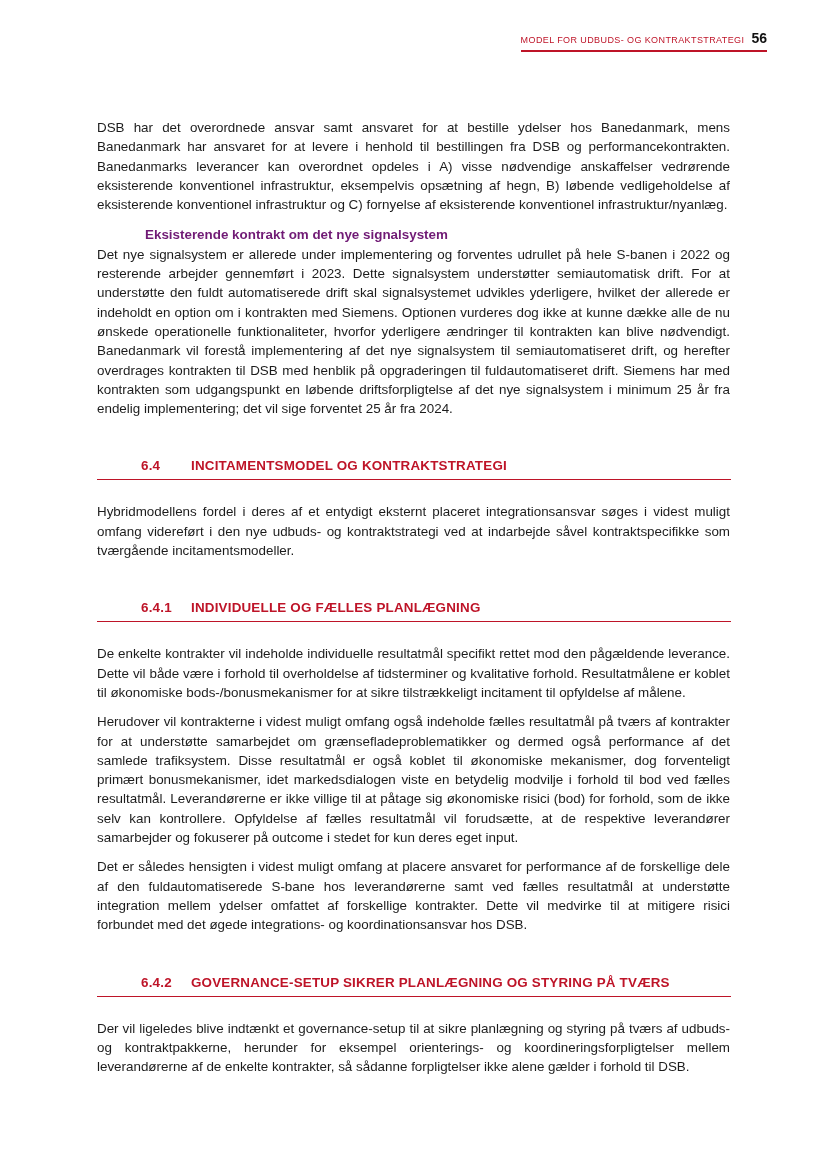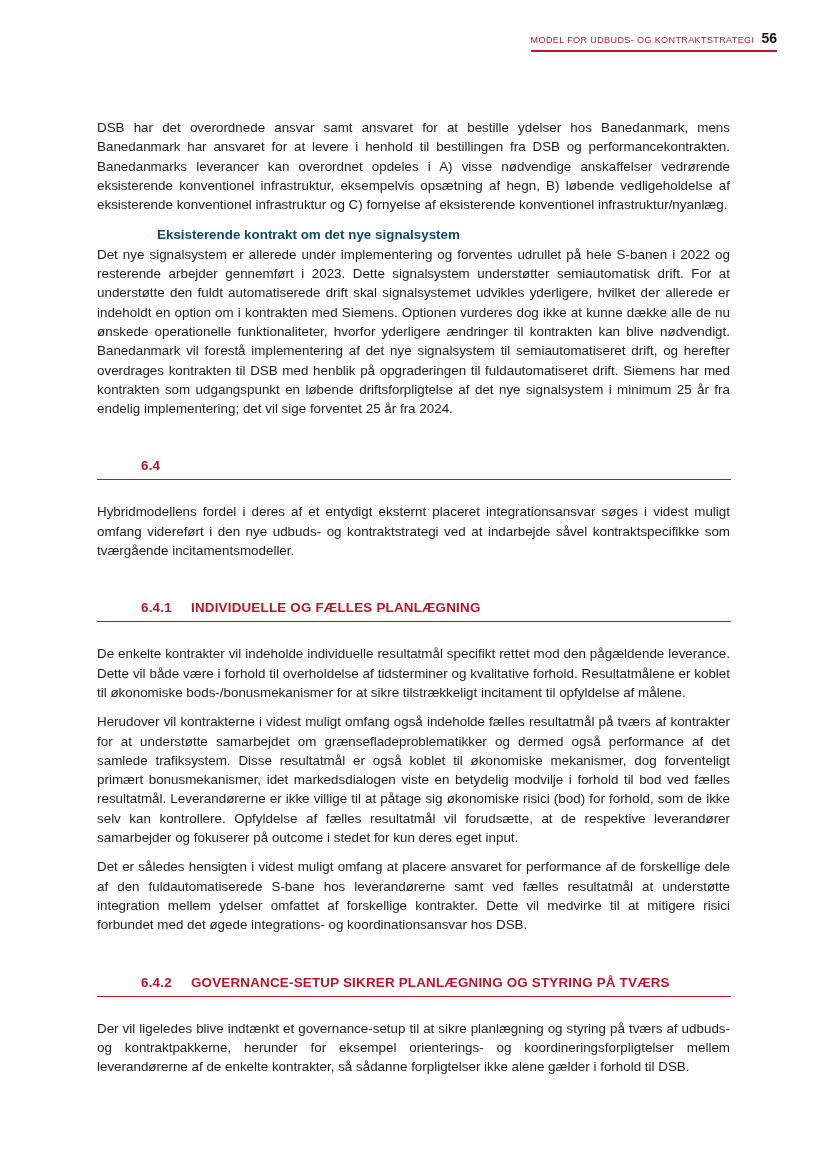--- a/index.html
+++ b/index.html
@@ -14,21 +14,21 @@
     height: 1169px;
     margin: 0 auto;
     background: #ffffff;
     overflow: hidden;
     font-family: "Liberation Sans", "DejaVu Sans", sans-serif;
     color: var(--text-color, #1c1c1c);
   }
   .header {
     position: absolute;
     top: 30px;
-    right: 50px;
+    right: 60px;
     display: inline-flex;
     align-items: baseline;
     gap: 7px;
     border-bottom: 2px solid var(--accent-red, #be1428);
     padding-bottom: 4px;
   }
   .header-title {
     font-size: 9px;
     letter-spacing: 0.4px;
     color: var(--accent-red, #be1428);
@@ -47,25 +47,25 @@
   }
   .content p {
     margin: 0 1px 10px 0;
     font-size: 13.4px;
     line-height: 19.3px;
     text-align: justify;
     hyphens: auto;
     -webkit-hyphens: auto;
   }
   .subheading {
-    margin: 11px 0 0 12px;
+    margin: 11px 0 0 0;
     font-size: 13.4px;
     line-height: 19.3px;
     font-weight: bold;
-    color: #0c4a6e;
+    color: #701a75;
     padding-left: 48px;
   }
   .section-heading {
     margin: 40px 0 22px 0;
     padding-bottom: 6px;
     border-bottom: 1.5px solid var(--accent-red, #be1428);
     color: var(--accent-red, #be1428);
     font-size: 13.4px;
     font-weight: bold;
     letter-spacing: 0.2px;
@@ -92,20 +92,21 @@
   <div class="content">
 
     <p>DSB har det overordnede ansvar samt ansvaret for at bestille ydelser hos Banedanmark, mens Banedanmark har ansvaret for at levere i henhold til bestillingen fra DSB og performancekontrakten. Banedanmarks leverancer kan overordnet opdeles i A) visse nødvendige anskaffelser vedrørende eksisterende konventionel infrastruktur, eksempelvis opsætning af hegn, B) løbende vedligeholdelse af eksisterende konventionel infrastruktur og C) fornyelse af eksisterende konventionel infrastruktur/nyanlæg.</p>
 
     <h3 class="subheading">Eksisterende kontrakt om det nye signalsystem</h3>
 
     <p>Det nye signalsystem er allerede under implementering og forventes udrullet på hele S-banen i 2022 og resterende arbejder gennemført i 2023. Dette signalsystem understøtter semiautomatisk drift. For at understøtte den fuldt automatiserede drift skal signalsystemet udvikles yderligere, hvilket der allerede er indeholdt en option om i kontrakten med Siemens. Optionen vurderes dog ikke at kunne dække alle de nu ønskede operationelle funktionaliteter, hvorfor yderligere ændringer til kontrakten kan blive nødvendigt. Banedanmark vil forestå implementering af det nye signalsystem til semiautomatiseret drift, og herefter overdrages kontrakten til DSB med henblik på opgraderingen til fuldautomatiseret drift. Siemens har med kontrakten som udgangspunkt en løbende driftsforpligtelse af det nye signalsystem i minimum 25 år fra endelig implementering; det vil sige forventet 25 år fra 2024.</p>
 
     <div class="section-heading">
       <span class="sec-num">6.4</span>
+      <span class="sec-title">INCITAMENTSMODEL OG KONTRAKTSTRATEGI</span>
     </div>
 
     <p>Hybridmodellens fordel i deres af et entydigt eksternt placeret integrationsansvar søges i videst muligt omfang videreført i den nye udbuds- og kontraktstrategi ved at indarbejde såvel kontraktspecifikke som tværgående incitamentsmodeller.</p>
 
     <div class="section-heading">
       <span class="sec-num">6.4.1</span>
       <span class="sec-title">INDIVIDUELLE OG FÆLLES PLANLÆGNING</span>
     </div>
 
     <p>De enkelte kontrakter vil indeholde individuelle resultatmål specifikt rettet mod den pågældende leverance. Dette vil både være i forhold til overholdelse af tidsterminer og kvalitative forhold. Resultatmålene er koblet til økonomiske bods-/bonusmekanismer for at sikre tilstrækkeligt incitament til opfyldelse af målene.</p>

